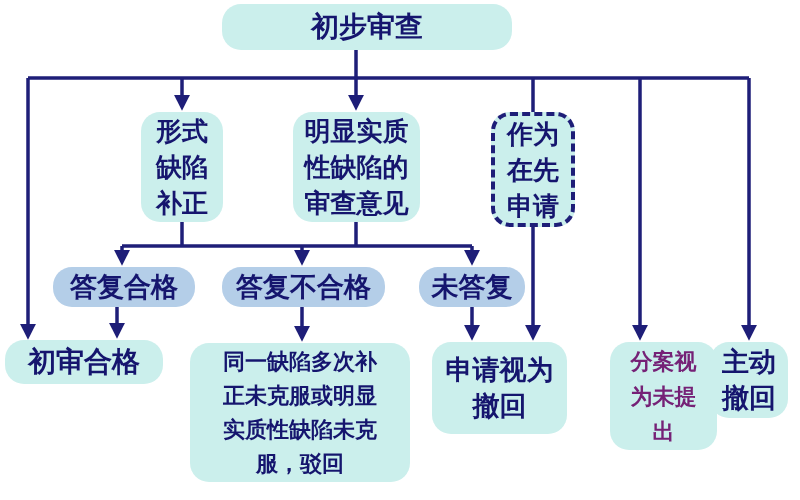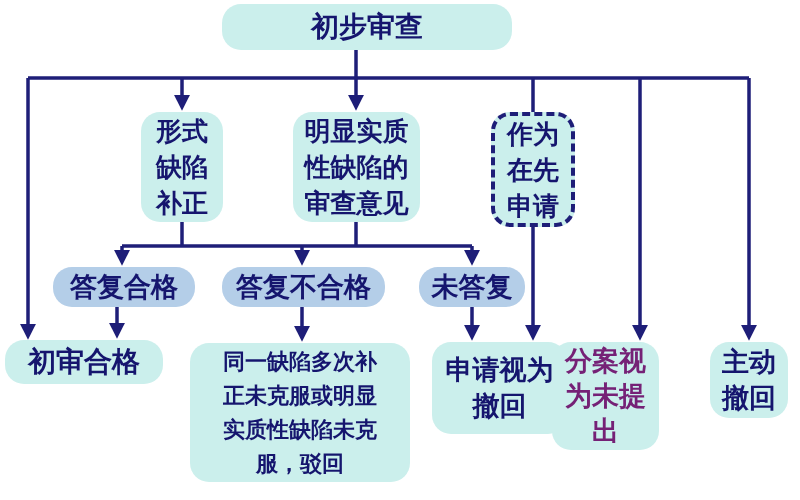--- a/index.html
+++ b/index.html
@@ -124,21 +124,21 @@
 正未克服或明显
 实质性缺陷未克
 服，驳回</span>
   </div>
 
   <div class="node" style="left:432px; top:342px; width:135px; height:92px; font-size:27px; line-height:36px;">
     <span>申请视为
 撤回</span>
   </div>
 
-  <div class="node purple" style="left:552px; top:342px; width:107px; height:108px; font-size:27px; line-height:35px;">
+  <div class="node purple" style="left:610px; top:342px; width:107px; height:108px; font-size:22px; line-height:35px;">
     <span>分案视
 为未提
 出</span>
   </div>
 
   <div class="node" style="left:710px; top:342px; width:78px; height:76px; font-size:27px; line-height:36px;">
     <span>主动
 撤回</span>
   </div>
 

